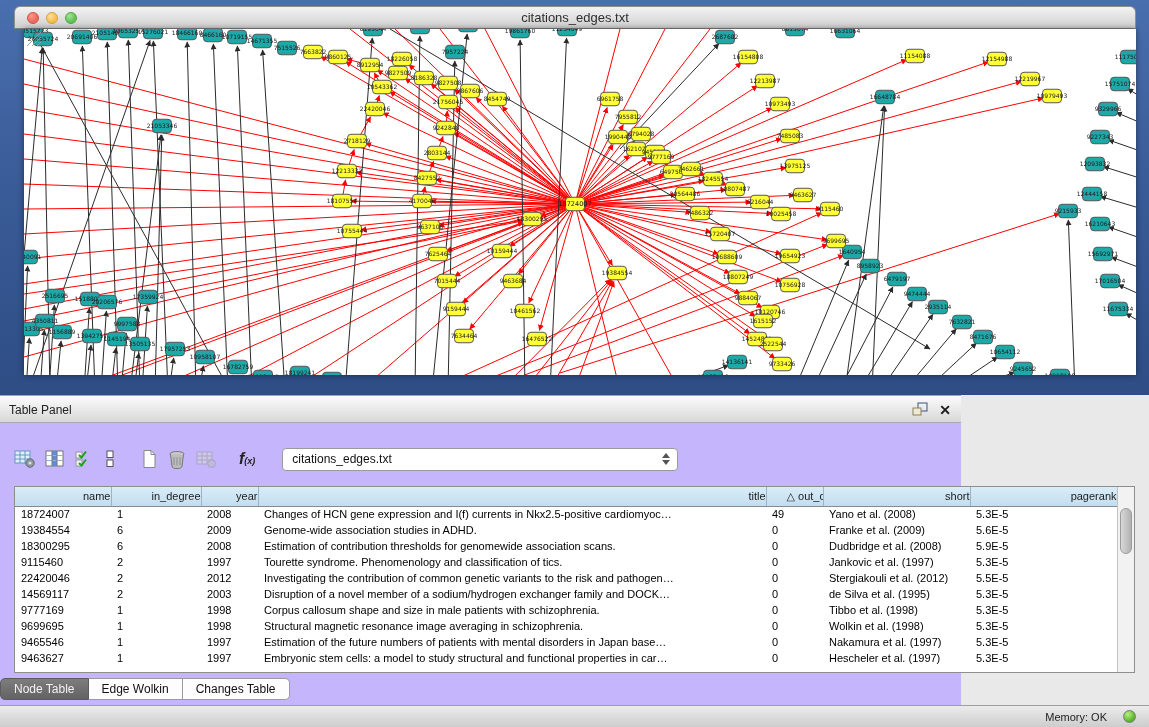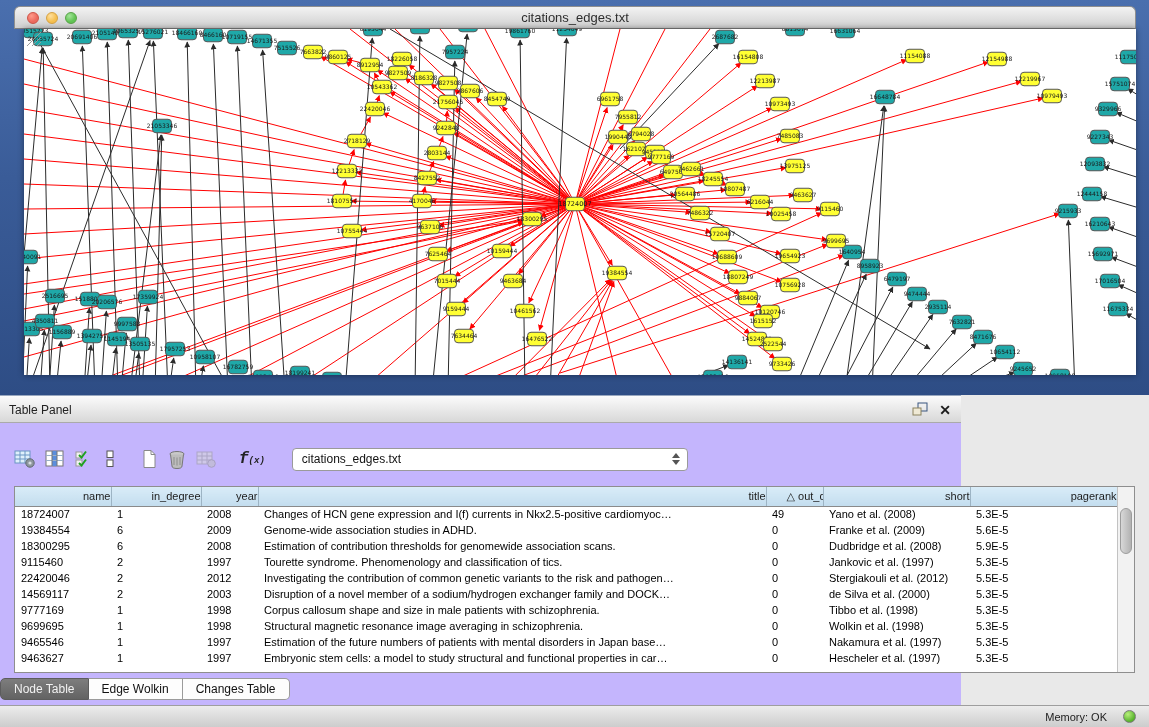--- a/index.html
+++ b/index.html
@@ -24,21 +24,21 @@
   .table-panel{position:absolute;left:0;top:395px;width:961px;height:310px;background:#c4b5fd}
   .panel-header{position:absolute;left:0;top:0;width:100%;height:28px;
     background:linear-gradient(180deg,#fbfbfb,#d8d8d8);border-bottom:1px solid #aaa;border-top:1px solid #98a7bf}
   .panel-header .ptitle{position:absolute;left:9px;top:7px;font-size:12px;color:#222}
   .ph-icons{position:absolute;right:10px;top:6px;display:flex;gap:10px;align-items:center}
   .ph-icons .x{font-size:14px;font-weight:bold;color:#1b1b1b;line-height:14px;cursor:default}
 
   .toolbar{position:absolute;left:14px;top:50px;height:28px;display:flex;align-items:center}
   .tbtn{height:26px;display:flex;align-items:center;justify-content:center;margin-right:9px}
   .gap{width:14px}
-  .fx{font-family:Liberation Mono, monospace;font-style:italic;font-weight:bold;font-size:16px;color:#222}
+  .fx{font-family:Liberation Sans, sans-serif;font-style:italic;font-weight:bold;font-size:16px;color:#222}
   .fx .fxs{font-size:9px;font-weight:bold}
   .combo{margin-left:18px;width:396px;height:23px;background:#fff;border:1px solid #9a9a9a;border-radius:4px;
     display:flex;align-items:center;position:relative}
   .combo .cval{font-size:12px;color:#111;padding-left:9px}
   .combo .spin{position:absolute;right:4px;top:2px;width:14px;height:17px;display:flex;flex-direction:column;
     align-items:center;justify-content:center;gap:2px}
   .combo .spin i{display:block;width:0;height:0;border-left:4px solid transparent;border-right:4px solid transparent}
   .combo .spin .up{border-bottom:5px solid #555}
   .combo .spin .dn{border-top:5px solid #555}
 
@@ -688,21 +688,21 @@
             <td>0</td>
             <td>Stergiakouli et al. (2012)</td>
             <td>5.5E-5</td>
           </tr>
           <tr>
             <td>14569117</td>
             <td>2</td>
             <td>2003</td>
             <td>Disruption of a novel member of a sodium/hydrogen exchanger family and DOCK…</td>
             <td>0</td>
-            <td>de Silva et al. (2000)</td>
+            <td>de Silva et al. (1995)</td>
             <td>5.3E-5</td>
           </tr>
           <tr>
             <td>9777169</td>
             <td>1</td>
             <td>1998</td>
             <td>Corpus callosum shape and size in male patients with schizophrenia.</td>
             <td>0</td>
             <td>Tibbo et al. (1998)</td>
             <td>5.3E-5</td>

